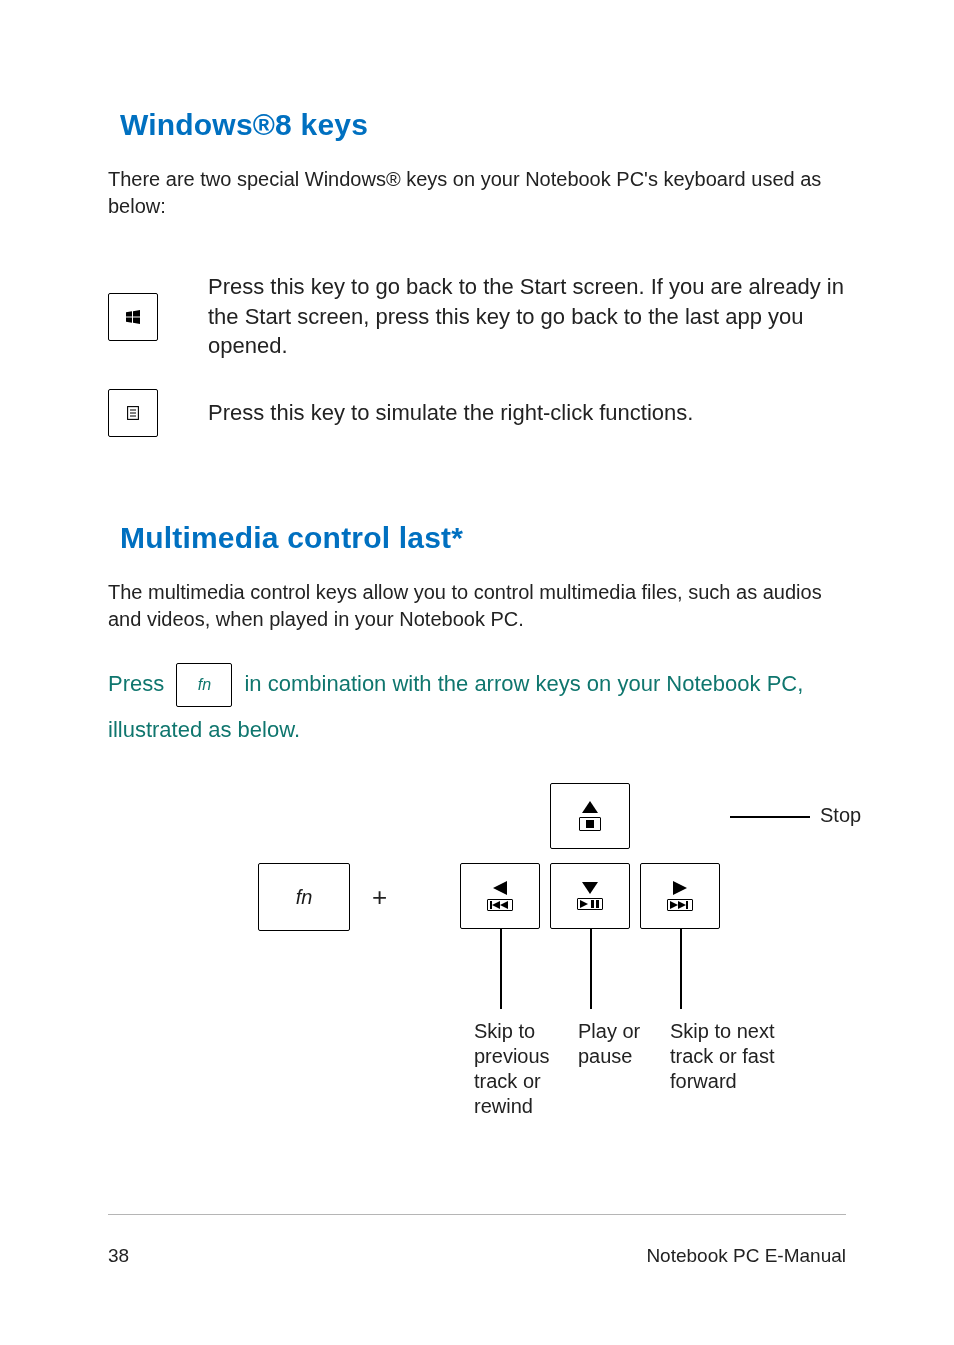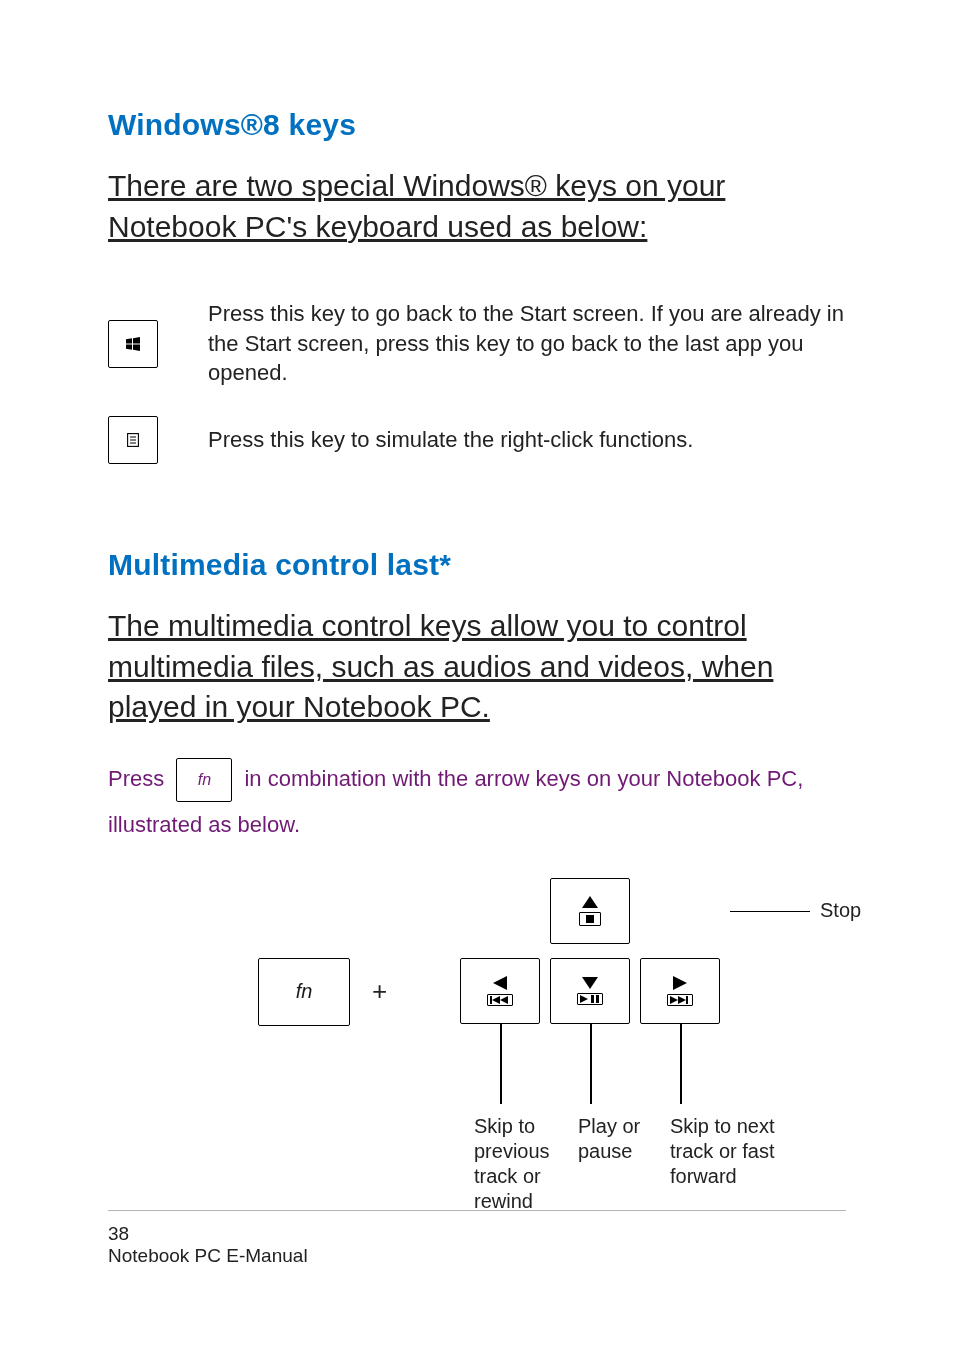--- a/index.html
+++ b/index.html
@@ -12,29 +12,28 @@
     height: 1345px;
     position: relative;
   }
   .page {
     padding: 108px 108px 0 108px;
   }
   h2.section {
     color: #0070c0;
     font-weight: 700;
     font-size: 30px;
-    margin: 0 0 24px 0;
+    margin: 0 0 24px 12px;
     letter-spacing: 0.2px;
   }
   p.body {
-    font-size: 30px;
+    font-size: 20px;
     line-height: 1.35;
     margin: 0 0 28px 0;
     color: #222;
-    text-decoration: underline;
   }
   .key-row {
     display: flex;
     align-items: center;
     gap: 50px;
     margin-bottom: 28px;
   }
   .key-row .desc {
     font-size: 22px;
     line-height: 1.35;
@@ -71,21 +70,21 @@
     flex-direction: column;
     gap: 4px;
   }
   .fn-label {
     font-style: italic;
     font-size: 16px;
   }
   .inline-p {
     font-size: 22px;
     line-height: 2.1;
-    color: #701a75;
+    color: #0f766e;
     margin: 0 0 28px 0;
   }
   .plus {
     font-size: 26px;
     color: #222;
     margin: 0 22px;
   }
   
   .mm-diagram {
     position: relative;
@@ -113,26 +112,25 @@
     font-size: 20px;
     color: #222;
     line-height: 1.25;
   }
   .footer {
     position: absolute;
     bottom: 78px;
     left: 108px;
     right: 108px;
     border-top: 1px solid #b5b5b5;
-    padding-top: 12px;
+    padding-top: 30px;
     display: flex;
     justify-content: space-between;
     font-size: 19px;
     color: #222;
-    flex-direction: column;
   }
   
   .win-icon, .menu-icon {
     display: block;
   }
   .media-icon-box {
     border: 1.4px solid #000;
     border-radius: 1px;
     display: flex;
     align-items: center;

